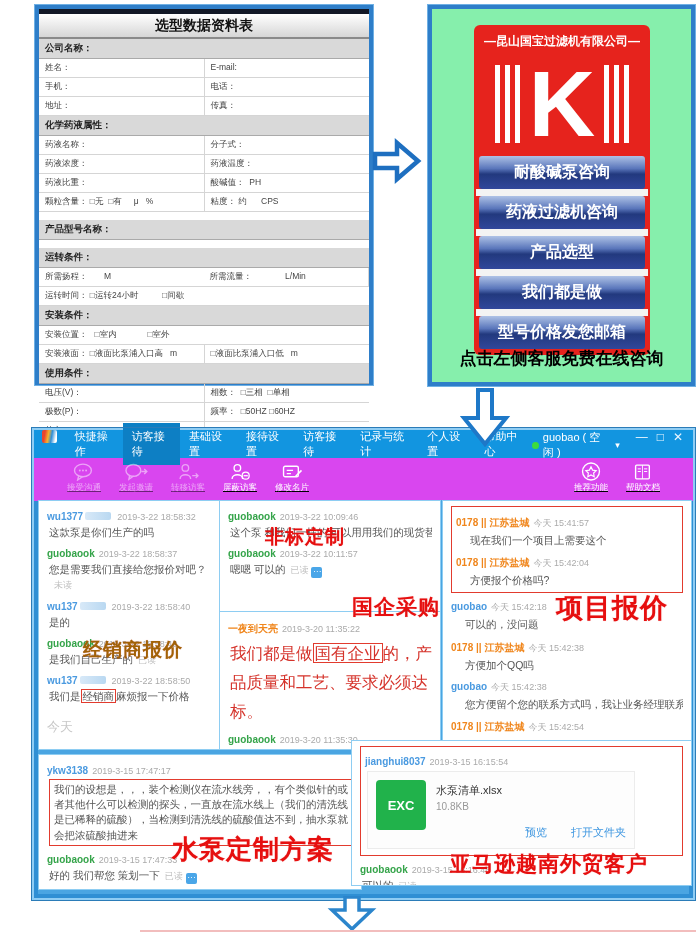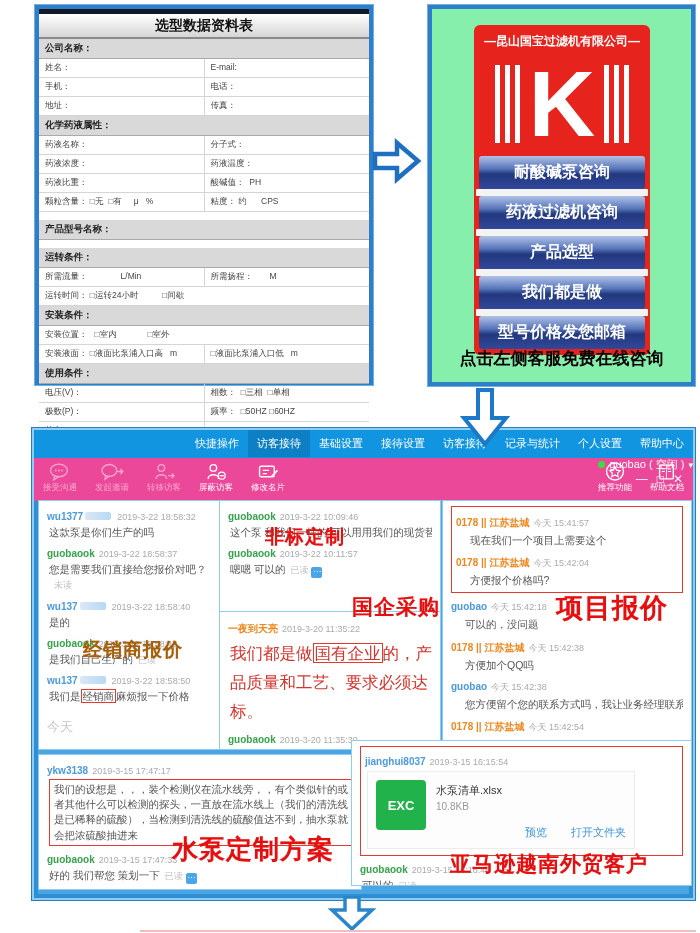--- a/index.html
+++ b/index.html
@@ -40,32 +40,32 @@
   .promo-btn{margin:0 5px;background:linear-gradient(#aec2e6 0%,#5a76bb 38%,#22397e 55%,#31479b 100%);
              color:#fff;text-align:center;font-size:16px;font-weight:bold;
              padding:6px 0;border-radius:3px;cursor:pointer;}
   .promo-sep{height:7px;background:#f3f3f3;margin:0 2px;}
   .promo-caption{position:absolute;bottom:12px;width:100%;text-align:center;
                  font-weight:bold;font-size:17px;color:#000;}
 
   
   .chat-window{position:absolute;left:32px;top:428px;width:659px;height:468px;
                background:#2f8fd4;border:2px solid #8fcdf4;outline:1px solid #2b7cb8;}
-  .chat-titlebar{height:28px;background:#1295e0;display:flex;align-items:flex-end;color:#fff;flex-direction:column;}
+  .chat-titlebar{height:28px;background:#1295e0;display:flex;align-items:flex-start;color:#fff;}
   .app-logo{width:16px;height:13px;border-radius:2px;margin:0 9px 0 8px;
             background:linear-gradient(100deg,#e8452f 20%,#f7b32b 42%,#2f8fd8 62%,#ffffff 88%);}
   .menu{display:flex;height:100%;align-items:center;}
   .menu-item{font-size:11px;padding:6px 9px;cursor:pointer;}
   .menu-item.active{background:#0d7fc4;}
   .account{margin-left:auto;display:flex;align-items:center;gap:4px;font-size:11px;cursor:pointer;}
   .dot{width:7px;height:7px;border-radius:50%;background:#3ddc3d;display:inline-block;}
   .caret{font-size:9px;}
   .winctl{display:flex;gap:9px;margin:0 10px 0 16px;font-size:12px;color:#eaf6ff;}
   .winctl span{cursor:pointer;}
-  .chat-toolbar{height:42px;background:#ec4899;display:flex;padding:1px 0 0;}
+  .chat-toolbar{height:42px;background:#d946ef;display:flex;padding:1px 24px 0;text-decoration:underline;}
   .tb-group{display:flex;}
   .tb-group.right{margin-left:auto;}
   .tool{width:52px;text-align:center;color:#fff;font-size:8.5px;padding-top:3px;cursor:pointer;}
   .tool.faded{opacity:.5;}
   .tool svg{display:block;margin:0 auto 1px;}
 
   .chat-content{position:absolute;left:4px;top:70px;width:651px;height:394px;background:#4aa5e2;}
   .panel{position:absolute;background:#fff;border:1px solid #8ecdf2;overflow:hidden;padding:2px 8px 6px;}
   .p1{left:0;top:0;width:164px;height:240px;}
   .p2{left:181px;top:0;width:204px;height:108px;}
@@ -144,22 +144,22 @@
         </div>
         <div class="frow">
           <div class="fcell fleft">颗粒含量： □无  □有     μ   %</div>
           <div class="fcell">粘度： 约      CPS</div>
         </div>
         <div class="fgap"></div>
         <div class="fsection">产品型号名称：</div>
         <div class="fgap"></div>
         <div class="fsection">运转条件：</div>
         <div class="frow">
+          <div class="fcell">所需扬程：       M</div>
           <div class="fcell fleft">所需流量：              L/Min</div>
-          <div class="fcell">所需扬程：       M</div>
         </div>
         <div class="frow">
           <div class="fcell fleft span">运转时间： □运转24小时          □间歇</div>
         </div>
         <div class="fsection">安装条件：</div>
         <div class="frow">
           <div class="fcell fleft span">安装位置：   □室内             □室外</div>
         </div>
         <div class="frow">
           <div class="fcell fleft">安装液面： □液面比泵浦入口高   m</div>

